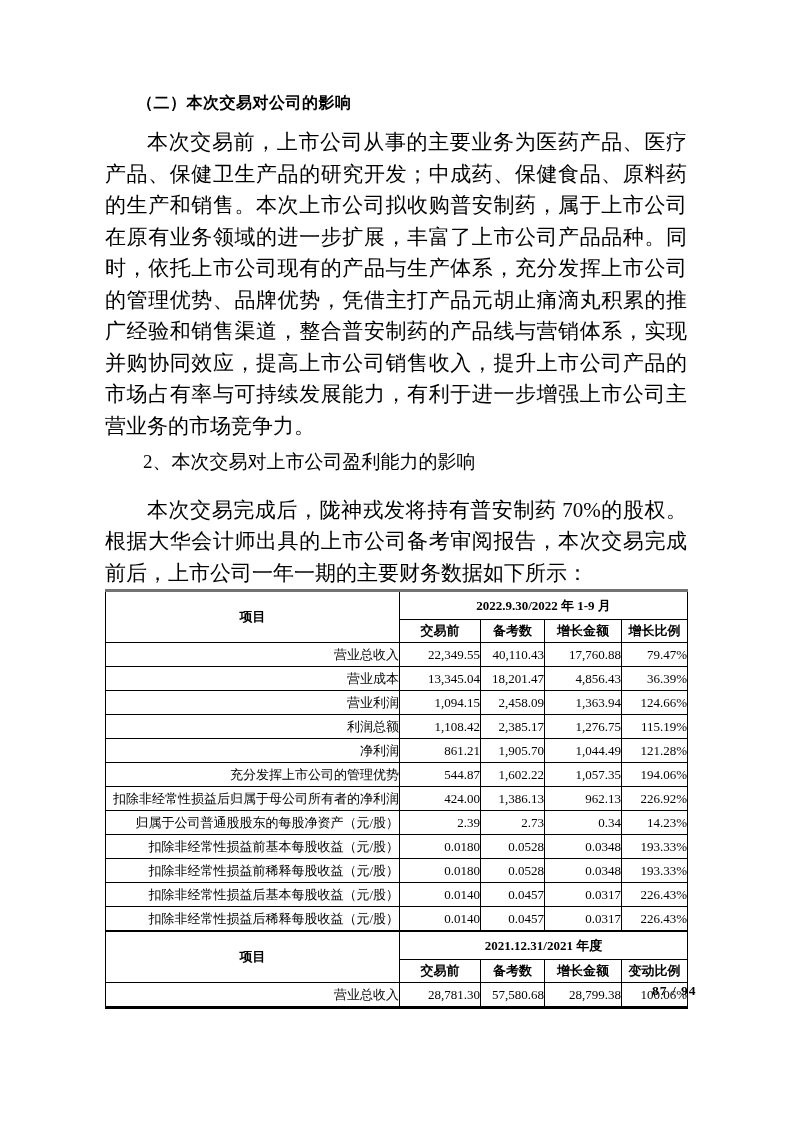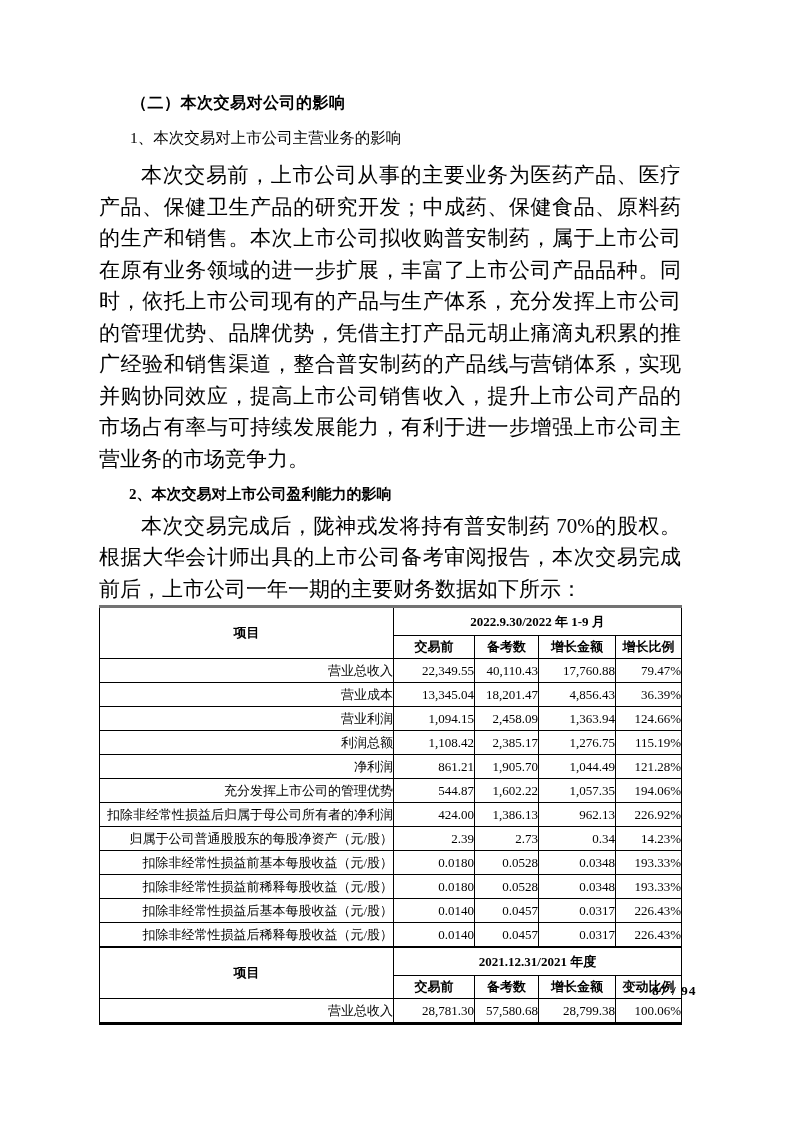--- a/index.html
+++ b/index.html
@@ -2,27 +2,27 @@
 <html><head>
 <meta charset="utf-8">
 <style>
   html,body{margin:0;padding:0;}
   body{background:#ffffff;}
   .page{
     position:relative;width:793px;height:1122px;background:#ffffff;
     font-family:"Liberation Serif","DejaVu Serif",serif;color:#000;
     overflow:hidden;
   }
-  .doc{position:absolute;left:99px;top:92px;width:582px;}
+  .doc{position:absolute;left:105px;top:92px;width:582px;}
   .heading{font-size:16px;font-weight:700;line-height:22px;margin:0 0 13px;text-indent:2em;letter-spacing:.5px;}
   .sub1{font-size:15.5px;font-weight:400;line-height:22px;margin:0 0 11px;text-indent:2em;}
   .para{font-size:21px;line-height:31.5px;margin:0;text-indent:2em;text-align:justify;word-break:break-all;}
   .p1{min-height:252px;}
   .p2{min-height:94px;}
-  .sub2{font-size:15px;font-weight:700;line-height:31.5px;margin:4px 0 0;text-indent:2em;}
+  .sub2{font-size:19px;font-weight:400;line-height:31.5px;margin:4px 0 17px;text-indent:2em;}
   .unit{font-size:14px;line-height:20px;margin:2px 24px 1px 0;text-align:right;}
   table.fin-table{
     width:582px;border-collapse:collapse;table-layout:fixed;
     border-top:3px solid #737373;border-bottom:3px solid #000;
   }
   table.fin-table td{
     border:1px solid #000;padding:0;font-size:13px;
     overflow:hidden;white-space:nowrap;vertical-align:middle;
   }
   .hdr-period td{height:27px;}
@@ -36,21 +36,20 @@
     position:absolute;left:652px;top:983px;
     font-size:13.5px;font-weight:700;letter-spacing:1px;
   }
 </style>
 </head>
 <body>
 
 <div class="page">
   <div class="doc">
     <h2 class="heading">（二）本次交易对公司的影响</h2>
-    <p class="sub1">1、本次交易对上市公司主营业务的影响</p>
     <p class="para p1">本次交易前，上市公司从事的主要业务为医药产品、医疗产品、保健卫生产品的研究开发；中成药、保健食品、原料药的生产和销售。本次上市公司拟收购普安制药，属于上市公司在原有业务领域的进一步扩展，丰富了上市公司产品品种。同时，依托上市公司现有的产品与生产体系，充分发挥上市公司的管理优势、品牌优势，凭借主打产品元胡止痛滴丸积累的推广经验和销售渠道，整合普安制药的产品线与营销体系，实现并购协同效应，提高上市公司销售收入，提升上市公司产品的市场占有率与可持续发展能力，有利于进一步增强上市公司主营业务的市场竞争力。</p>
     <p class="sub2">2、本次交易对上市公司盈利能力的影响</p>
     <p class="para p2">本次交易完成后，陇神戎发将持有普安制药 70%的股权。根据大华会计师出具的上市公司备考审阅报告，本次交易完成前后，上市公司一年一期的主要财务数据如下所示：</p>
     <table class="fin-table">
       <colgroup>
         <col style="width:294px">
           <col style="width:81px">
           <col style="width:64px">
           <col style="width:77px">
           <col style="width:66px">

